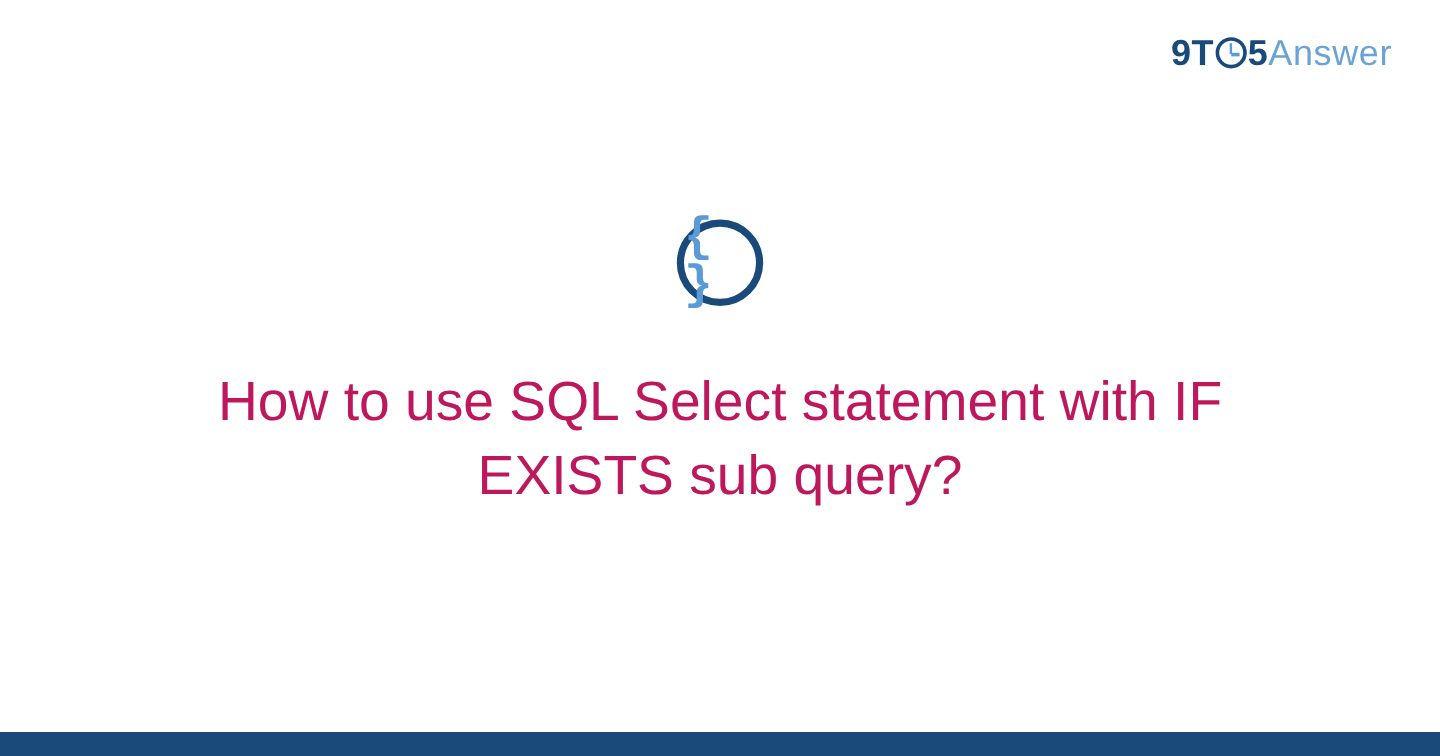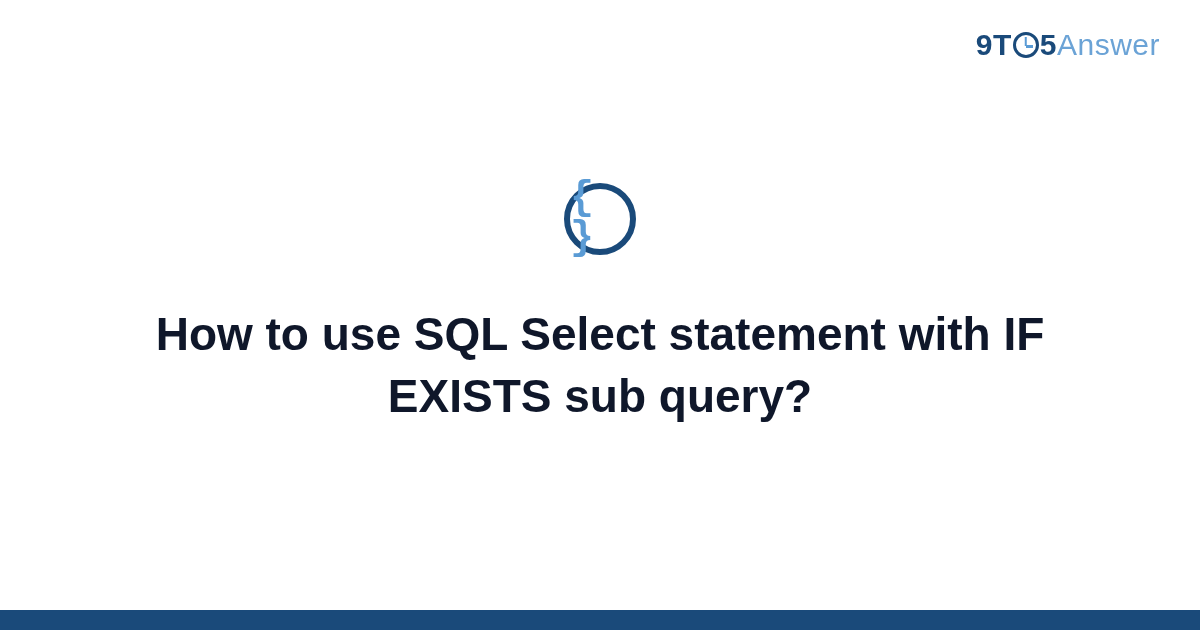--- a/index.html
+++ b/index.html
@@ -86,22 +86,22 @@
     .braces {
       font-size: 40px;
       font-weight: bold;
       color: #5a9bd5;
       font-family: 'Courier New', monospace;
       letter-spacing: -2px;
       line-height: 1;
     }
     .title {
       font-size: 46px;
-      font-weight: bold;
-      color: #0f172a;
+      font-weight: normal;
+      color: #be185d;
       text-align: center;
       line-height: 1.35;
       max-width: 980px;
       padding: 0 40px;
     }
     .bottom-bar {
       position: absolute;
       bottom: 0;
       left: 0;
       width: 100%;

